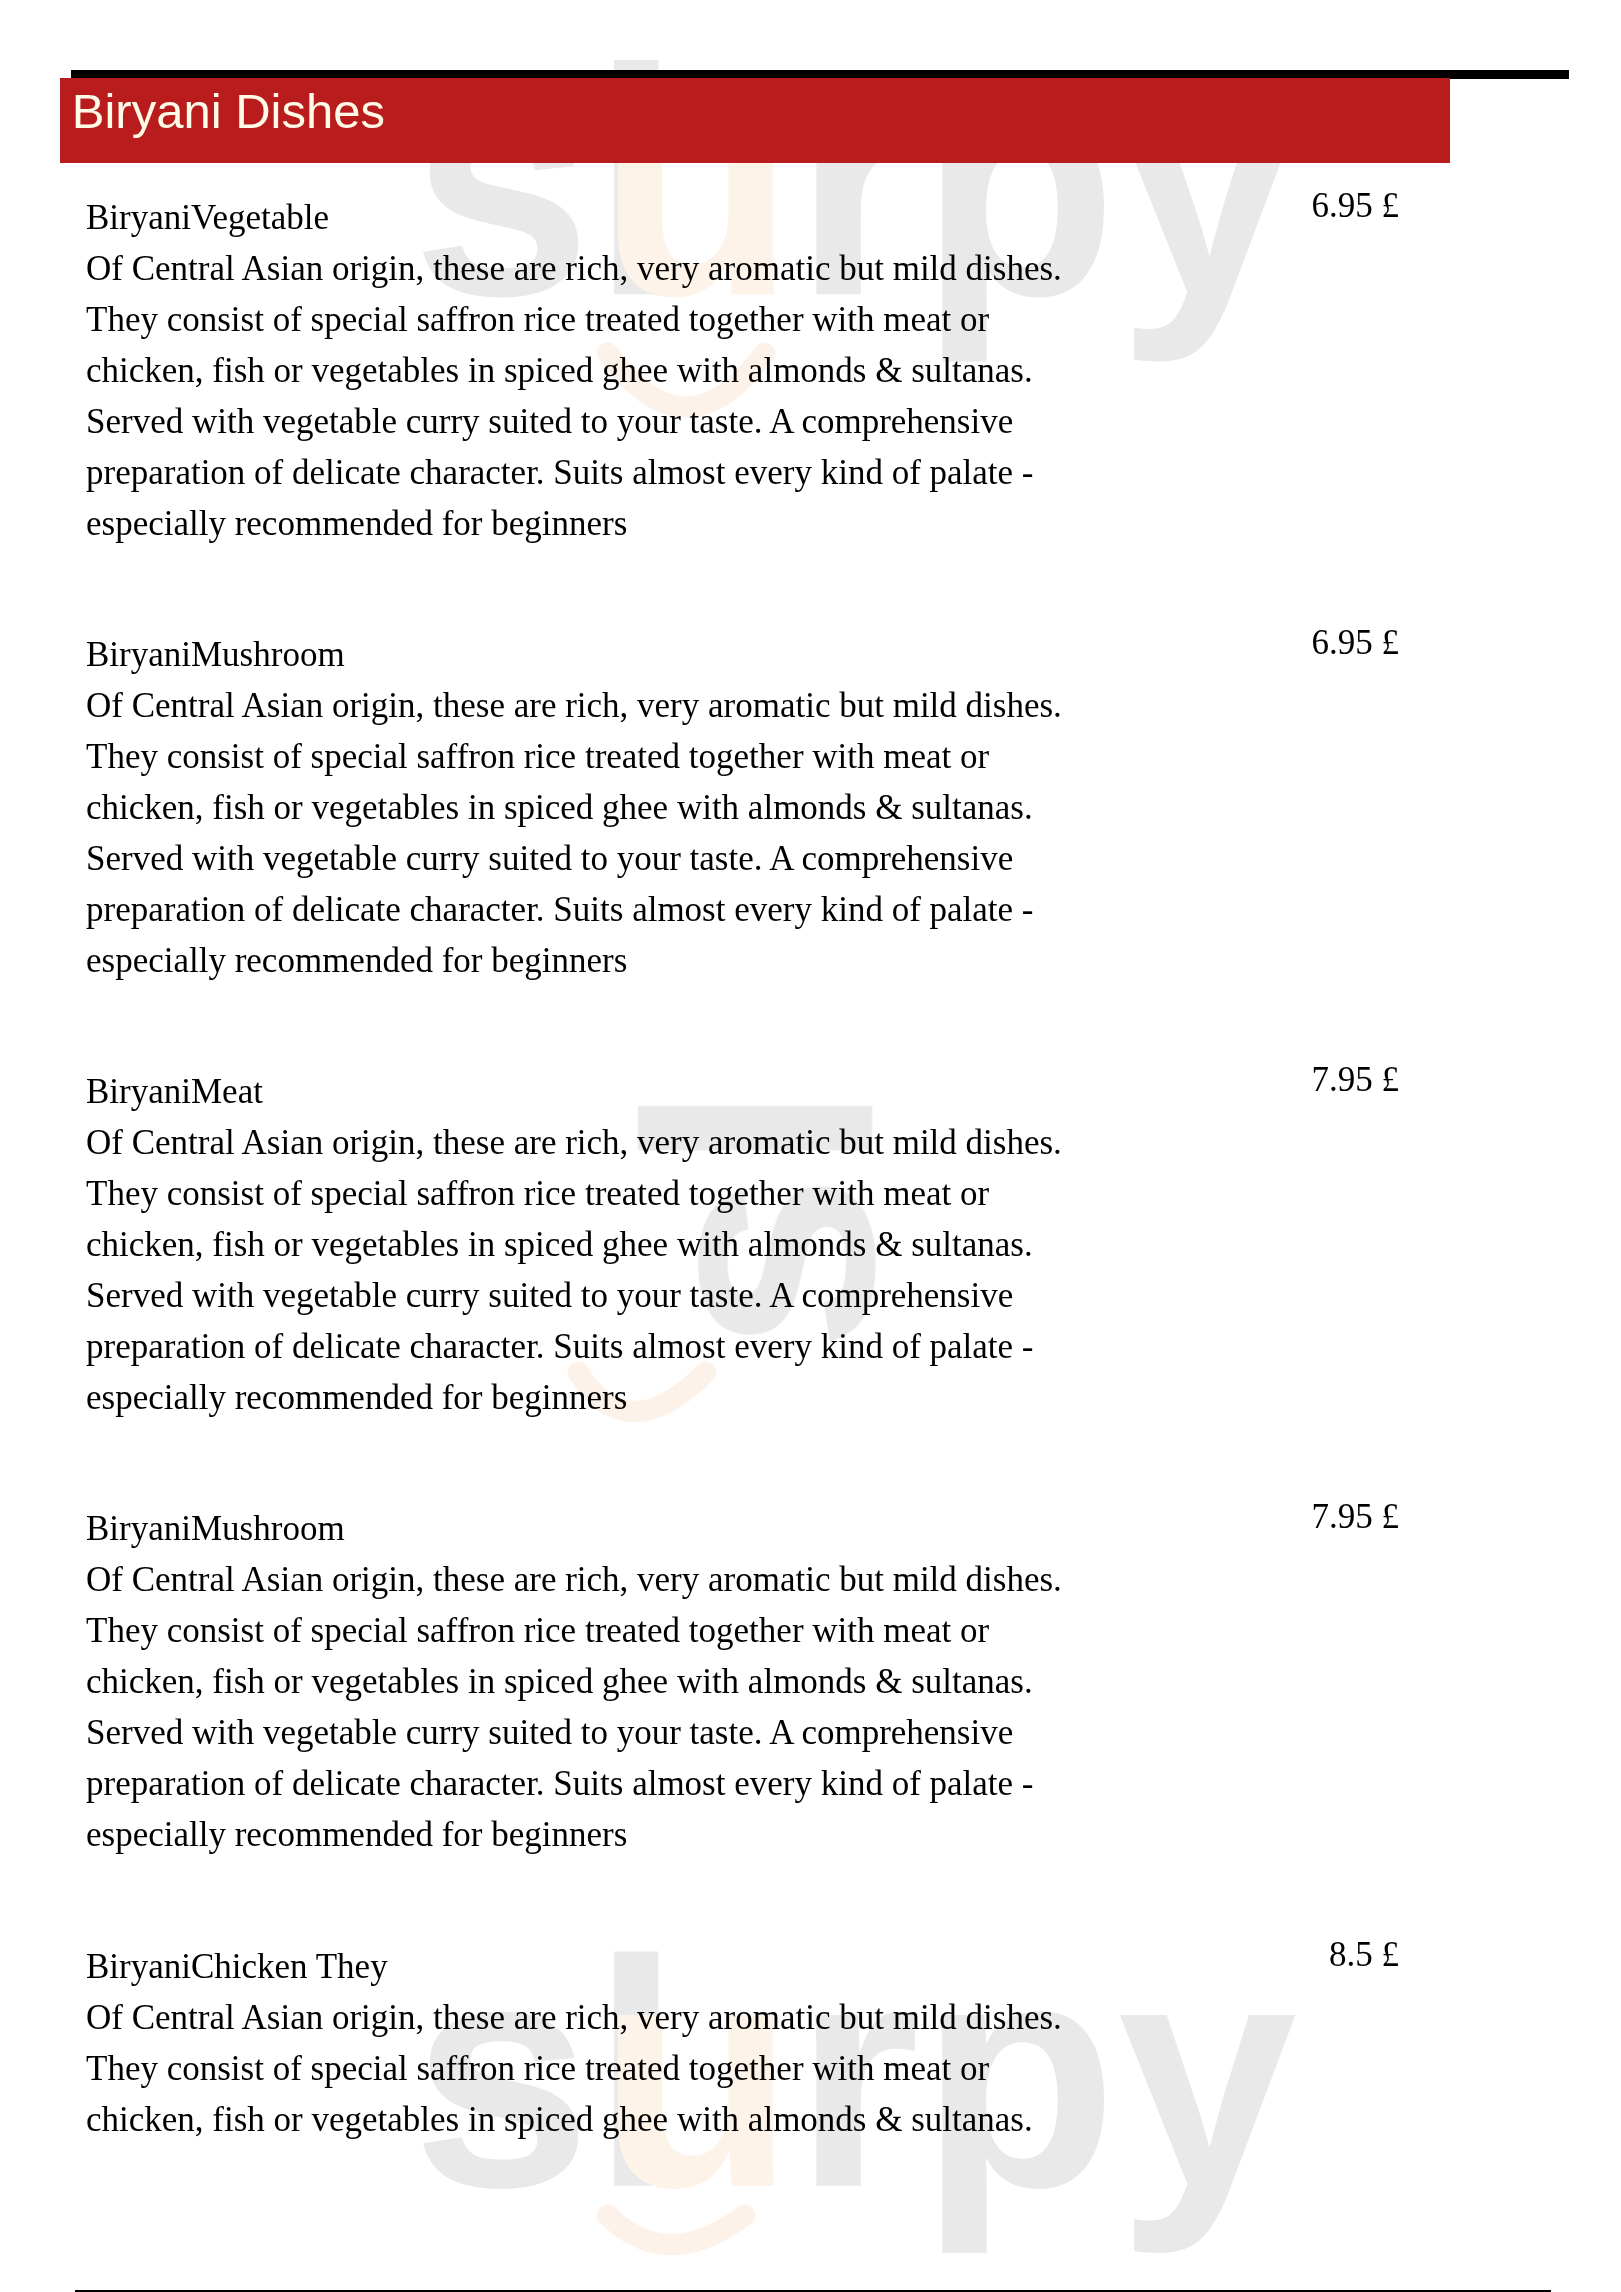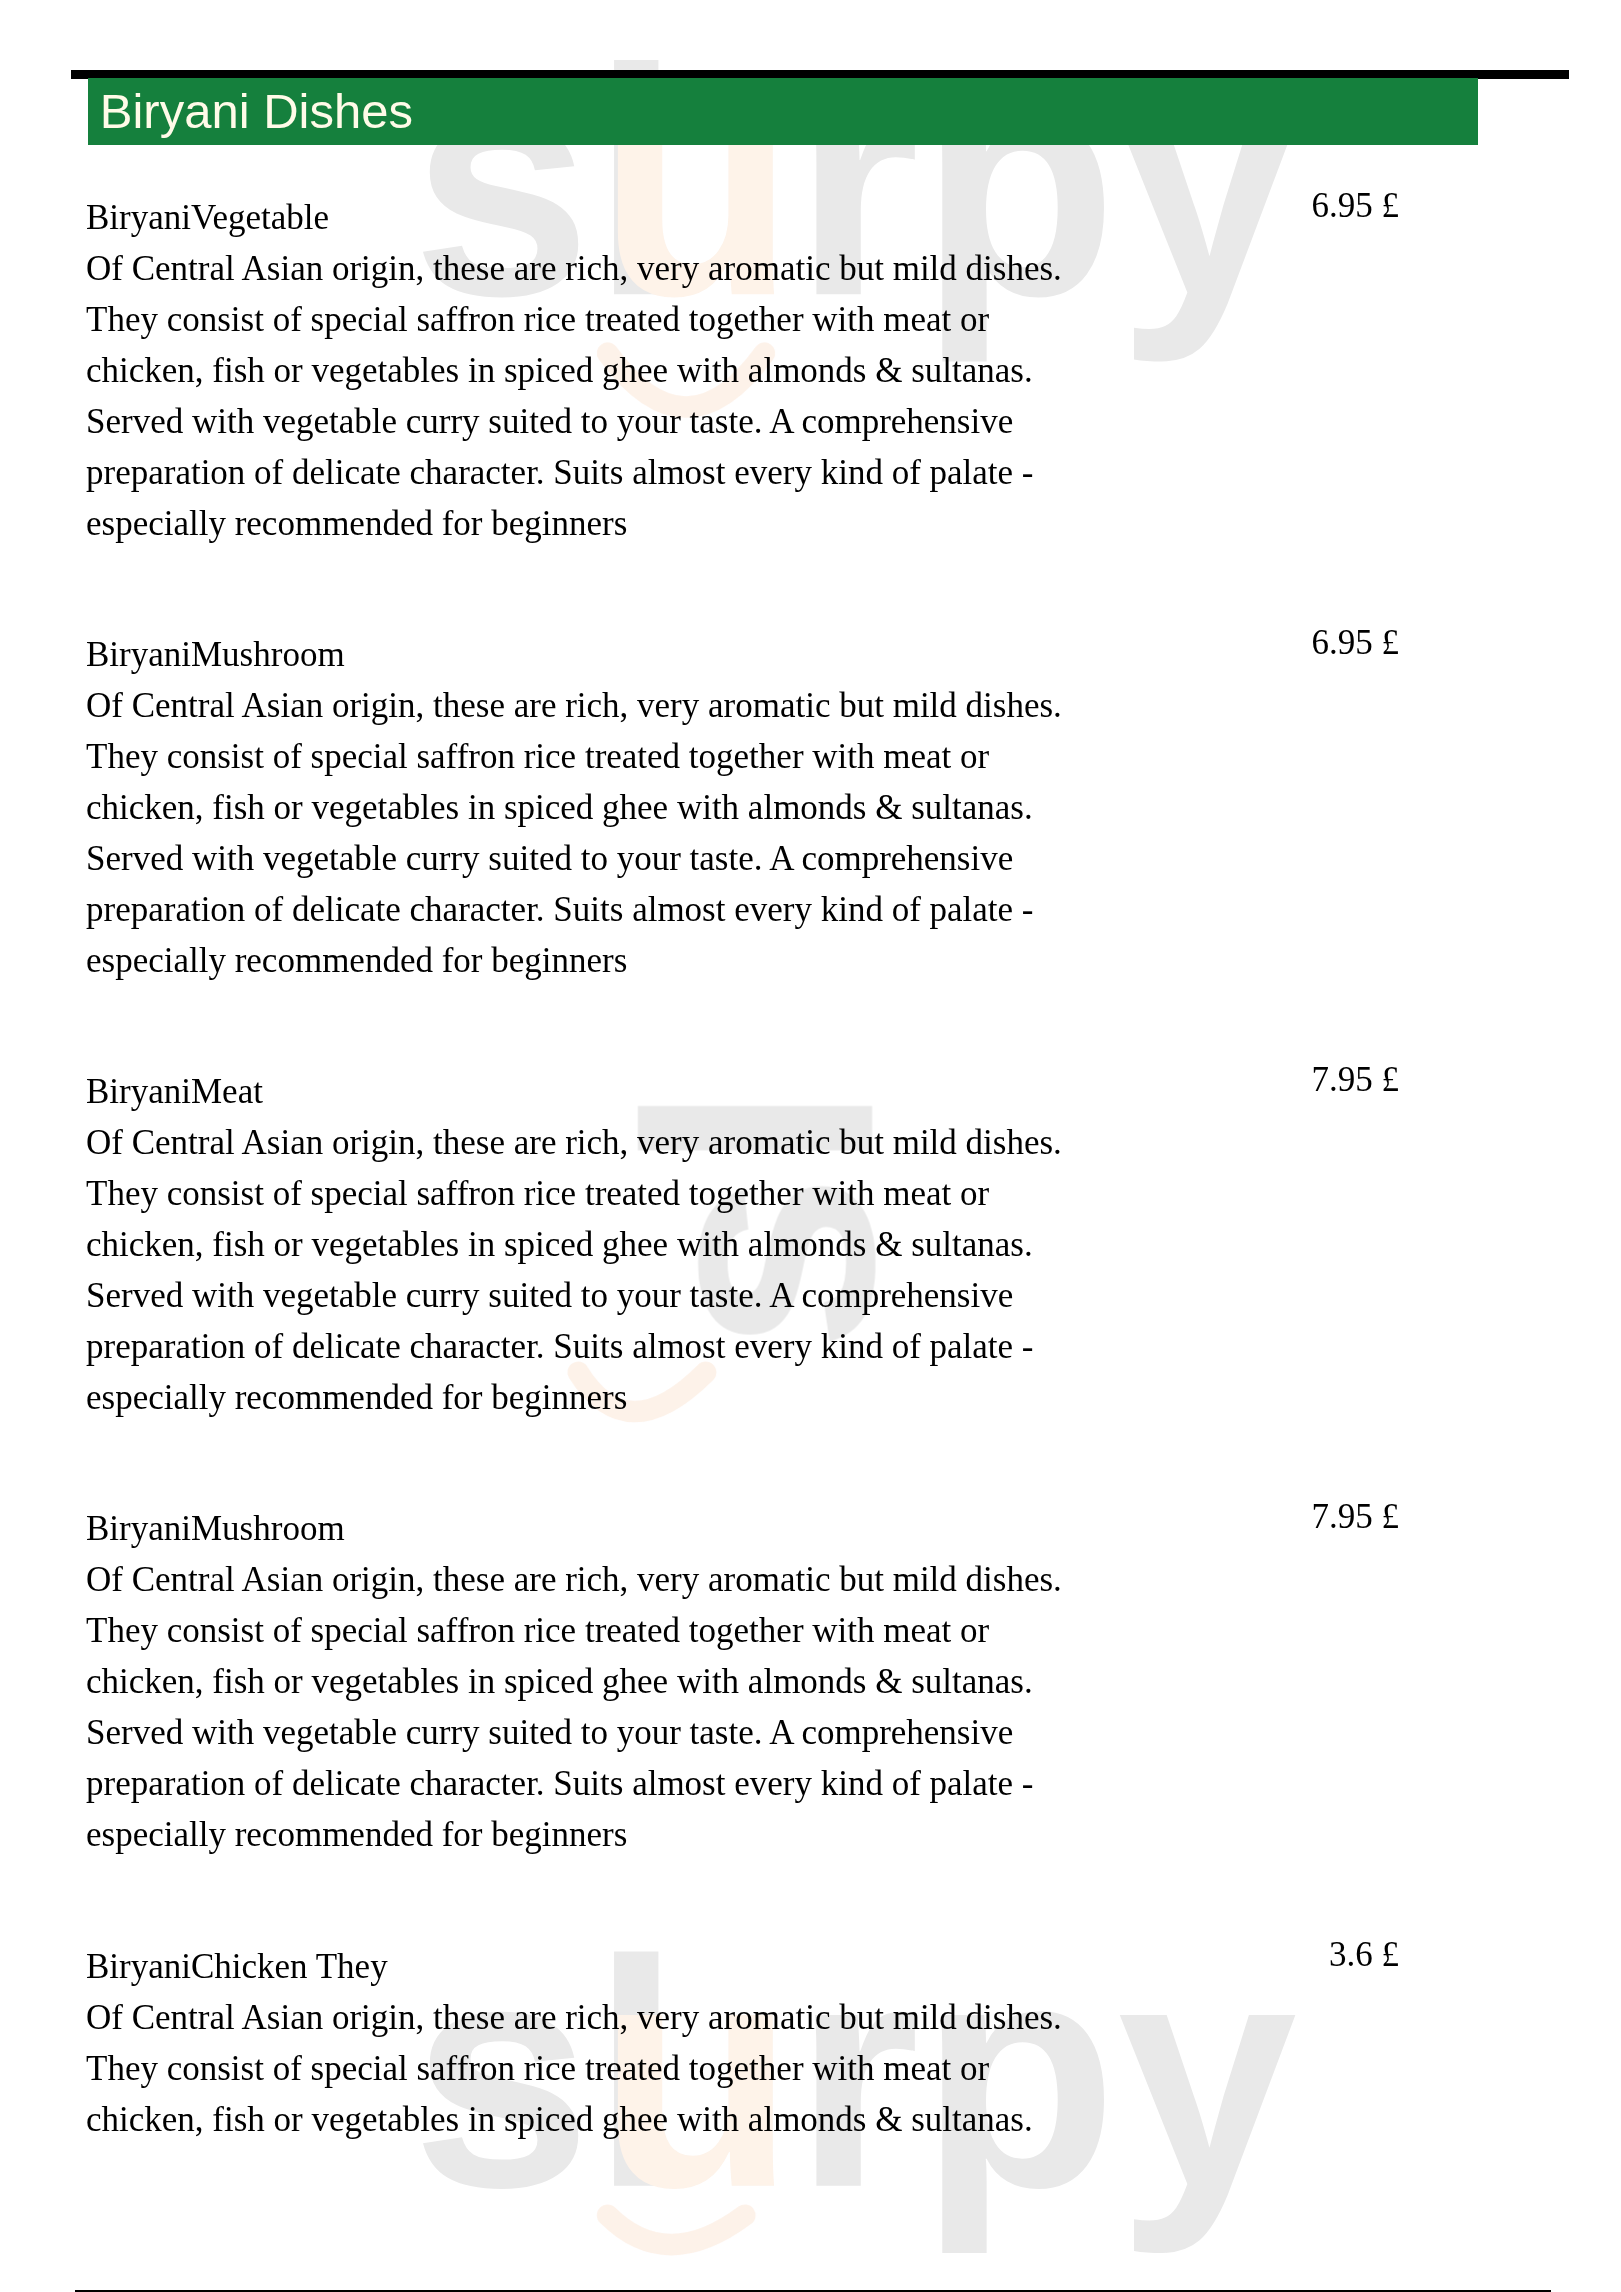--- a/index.html
+++ b/index.html
@@ -1,18 +1,18 @@
 <!DOCTYPE html>
 <html><head>
 <meta charset="utf-8">
 <style>
   html, body { margin: 0; padding: 0; background: #ffffff; }
   body { width: 1621px; height: 2293px; position: relative; overflow: hidden; font-family: "Liberation Serif", "DejaVu Serif", serif; color: #000; }
   .topline { position: absolute; left: 71px; top: 70px; width: 1498px; height: 8.8px; background: #000; }
-  .header-bar { position: absolute; left: 88px; top: 78px; width: 1390px; height: 67px; background: #15803d; }
+  .header-bar { position: absolute; left: 60px; top: 78px; width: 1390px; height: 85px; background: #b91c1c; }
   .header-title { position: absolute; left: 11.8px; top: 5.9px; font-family: "Liberation Sans", "DejaVu Sans", sans-serif; font-size: 49px; color: #fffbe8; line-height: 55px; }
   .watermark { position: absolute; left: 0; top: 0; width: 1621px; height: 2293px; pointer-events: none; }
   .items { position: absolute; left: 86px; top: 176px; width: 1313px; }
   .item { position: absolute; left: 0; width: 1313px; }
   .item-title { position: absolute; left: 0; top: 16px; font-size: 35px; line-height: 51px; white-space: nowrap; }
   .item-price { position: absolute; right: 0; top: 4px; font-size: 35px; line-height: 51px; white-space: nowrap; }
   .item-desc { position: absolute; left: 0; top: 51px; font-size: 35px; line-height: 51px; white-space: pre-line; width: 1274px; margin-top: 16px; }
   .bottomline { position: absolute; left: 75px; top: 2290px; width: 1476px; height: 2px; background: #000; }
 </style>
 </head>
@@ -77,21 +77,21 @@
     <span class="item-price">7.95 £</span>
     <div class="item-desc">Of Central Asian origin, these are rich, very aromatic but mild dishes.
 They consist of special saffron rice treated together with meat or
 chicken, fish or vegetables in spiced ghee with almonds &amp; sultanas.
 Served with vegetable curry suited to your taste. A comprehensive
 preparation of delicate character. Suits almost every kind of palate -
 especially recommended for beginners</div>
   </div>
   <div class="item" style="top:1749px;">
     <span class="item-title">BiryaniChicken They</span>
-    <span class="item-price">3.6 £</span>
+    <span class="item-price">8.5 £</span>
     <div class="item-desc">Of Central Asian origin, these are rich, very aromatic but mild dishes.
 They consist of special saffron rice treated together with meat or
 chicken, fish or vegetables in spiced ghee with almonds &amp; sultanas.</div>
   </div>
 </div>
 
 <div class="bottomline"></div>
 
 
 </body></html>

